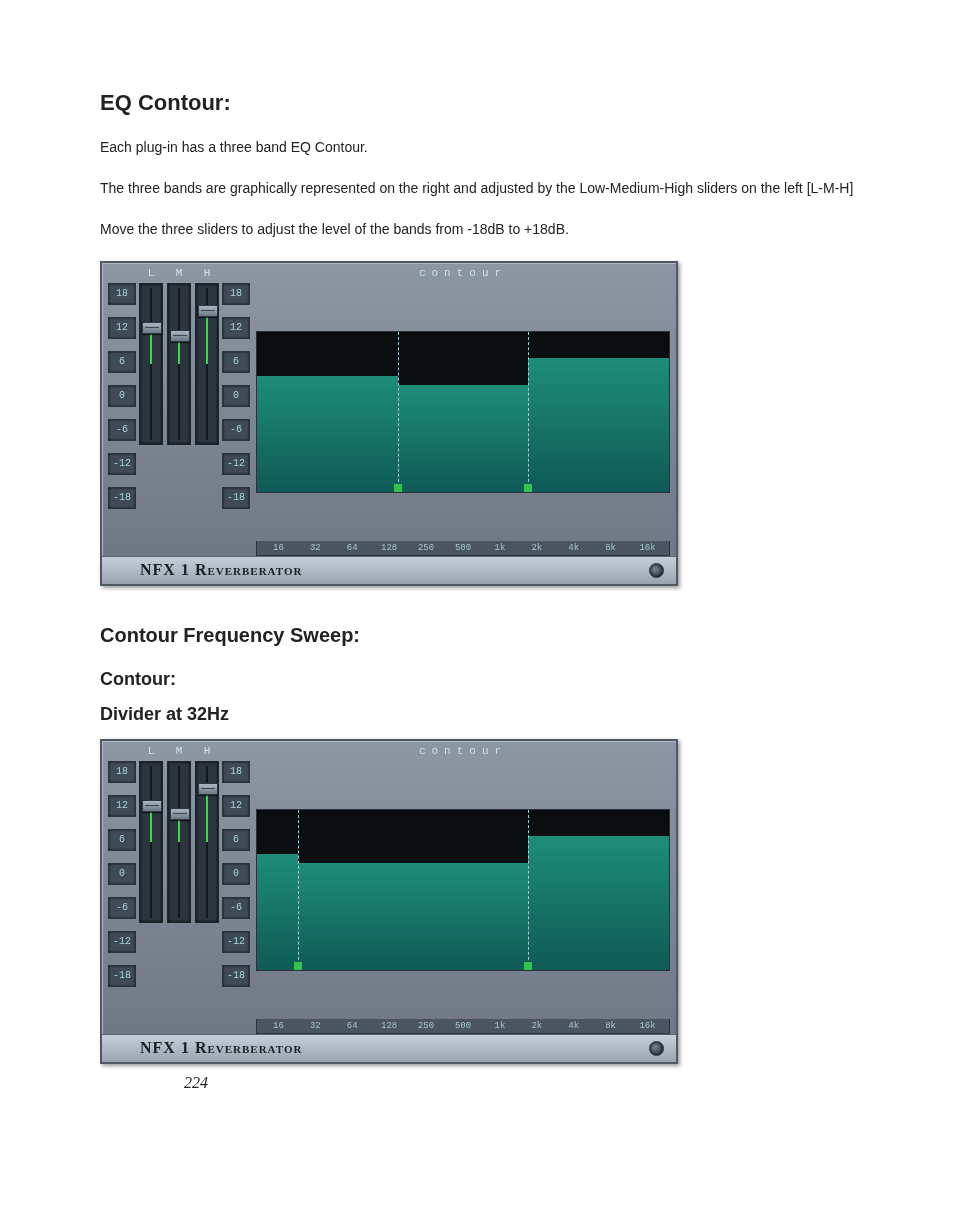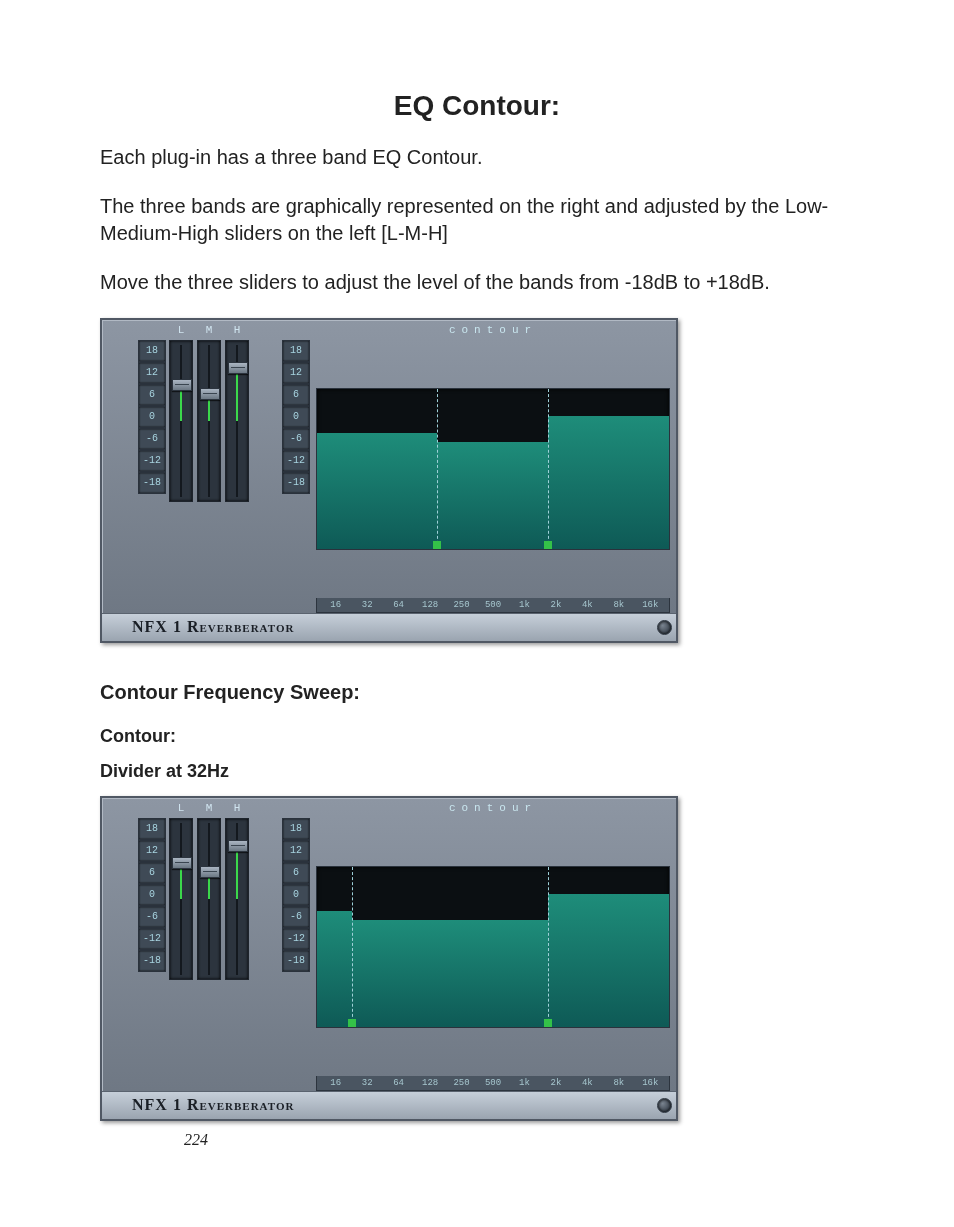--- a/index.html
+++ b/index.html
@@ -10,32 +10,31 @@
     color: #222;
     width: 954px;
   }
   .page {
     padding: 90px 100px 60px 100px;
     position: relative;
     min-height: 1100px;
     box-sizing: border-box;
   }
   h2.section {
-    font-size: 28px;
+    font-size: 22px;
     font-weight: 700;
     margin: 0 0 22px 0;
-    text-align: center;
   }
   h3.sub {
     font-size: 20px;
     font-weight: 700;
     margin: 0 0 22px 0;
   }
   p.body {
-    font-size: 20px;
+    font-size: 14px;
     line-height: 1.35;
     margin: 0 0 22px 0;
   }
   p.bold {
     font-weight: 700;
     font-size: 18px;
     margin: 0 0 14px 0;
   }
   .gap { height: 30px; }
 
@@ -55,23 +54,22 @@
     align-items: flex-start;
     padding: 4px 6px 0 6px;
   }
   .slider-block {
     display: flex;
     gap: 2px;
   }
   .scale-col {
     display: flex;
     flex-direction: column;
-    gap: 0;
+    gap: 12px;
     margin-top: 16px;
-    margin-left: 30px;
   }
   .scale-cell {
     width: 26px;
     height: 20px;
     background: #3f4a56;
     border: 1px solid #2a323c;
     box-shadow: inset 0 0 2px #000;
     font-size: 10px;
     line-height: 20px;
     text-align: center;
@@ -185,21 +183,21 @@
   .freq-cell {
     flex:1;
     font-size:9px;
     color:#a6c6ce;
     text-align:center;
     padding:1px 0;
   }
   .panel-bottom {
     background: linear-gradient(#c6cfd9, #9aa4b0);
     border-top:1px solid #5a636f;
-    padding:4px 4px;
+    padding:4px 12px;
     display:flex;
     align-items:center;
   }
   .panel-name {
     flex:1;
     text-align:left;
     padding-left:26px;
   }
   .panel-name-text{
     font-family: Georgia, "Times New Roman", serif;

